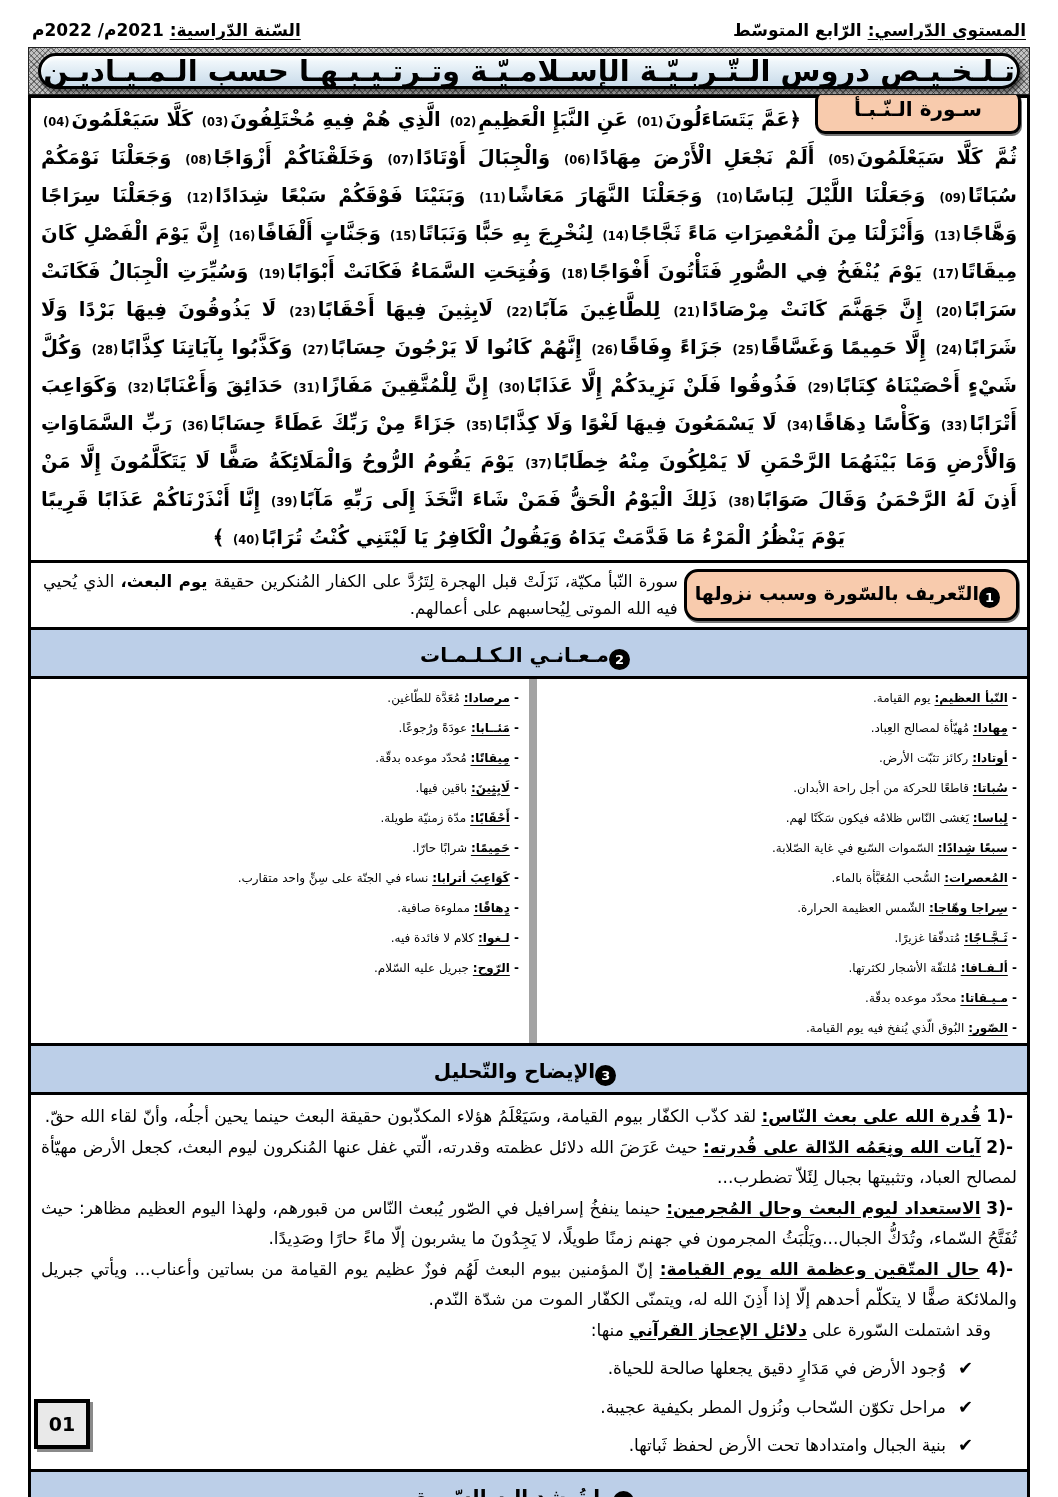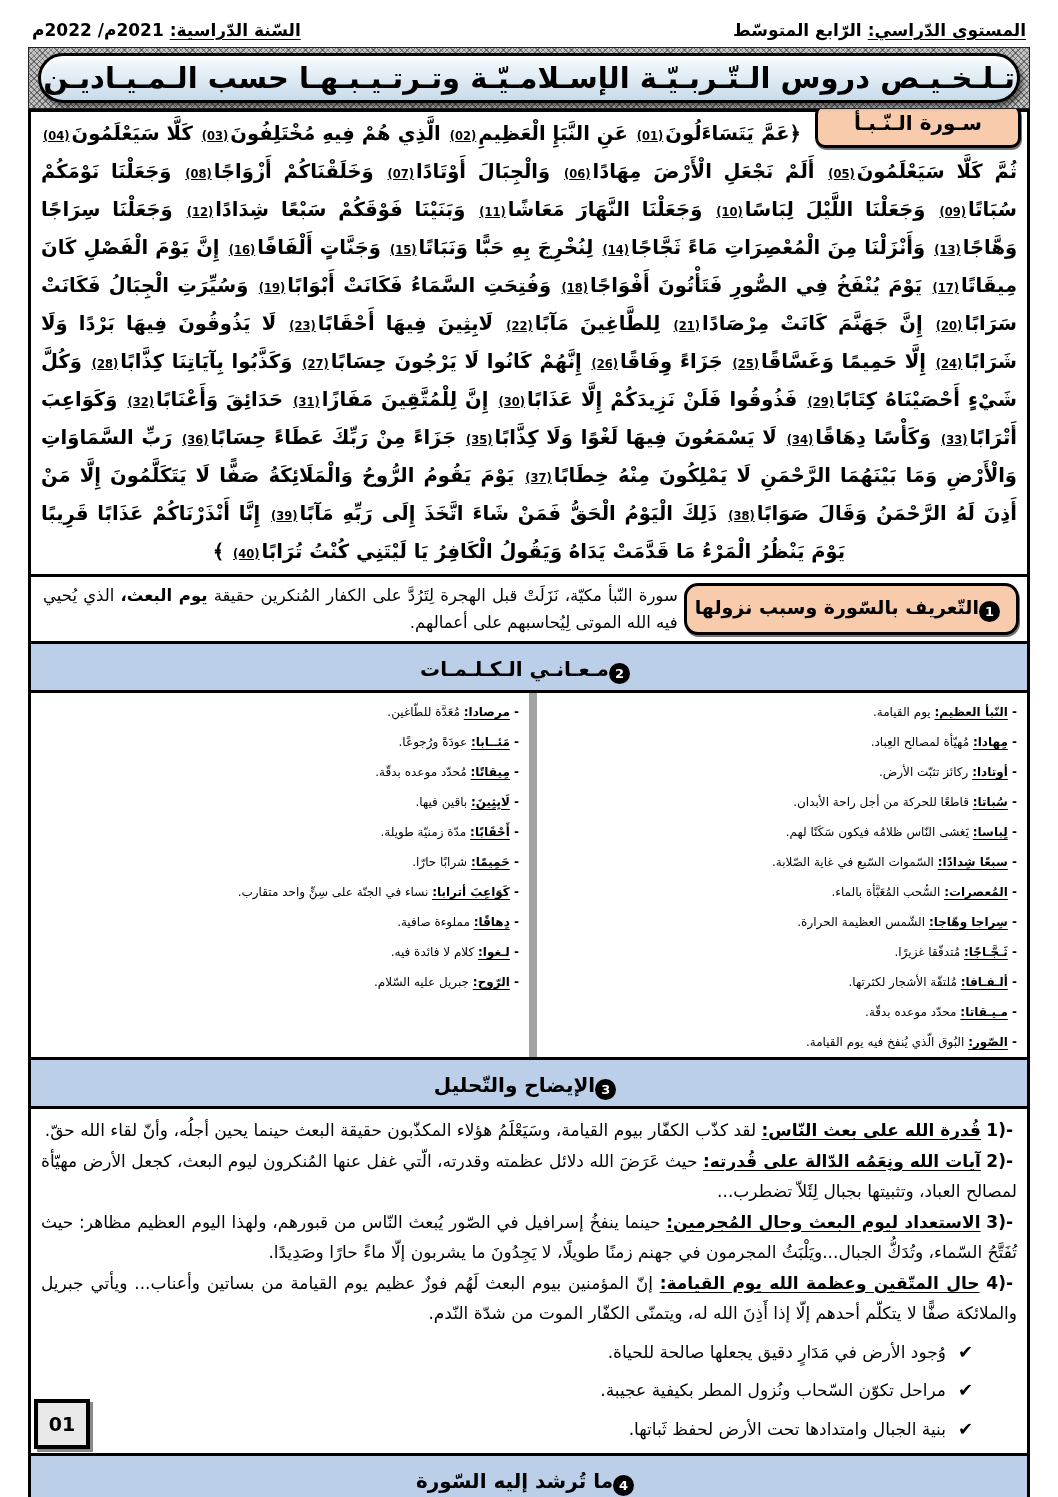--- a/index.html
+++ b/index.html
@@ -6,37 +6,37 @@
   body{width:1058px;height:1497px;position:relative;font-family:"DejaVu Sans","Liberation Sans",sans-serif;color:#000;}
   .page{position:absolute;inset:0;padding:20px 28px 0 28px;box-sizing:border-box;}
   .u{text-decoration:underline;text-underline-offset:3px;}
   .ltr{direction:ltr;unicode-bidi:embed;}
 
   
   .top-header{display:flex;justify-content:space-between;align-items:flex-end;font-size:17px;font-weight:bold;margin-bottom:7px;padding:0 4px;}
   .hdr-pair{white-space:nowrap;}
 
   
-  .band{position:relative;height:62px;background:
+  .band{position:relative;height:48px;background:
       repeating-linear-gradient(45deg, rgba(0,0,0,.38) 0 1px, transparent 1px 4px),
       repeating-linear-gradient(-45deg, rgba(0,0,0,.38) 0 1px, transparent 1px 4px),
       #c2c2c2;
       border:1px solid #222;box-sizing:border-box;}
   .pill{position:absolute;top:5px;bottom:5px;left:9px;right:9px;border:3px solid #000;border-radius:34px;
       background:linear-gradient(180deg,#f8fcfe 0%,#e2edf5 45%,#c9dbea 100%);
       display:flex;align-items:center;justify-content:center;
       font-size:29px;font-weight:bold;letter-spacing:.5px;
       box-shadow:inset 0 3px 3px #ffffff,3px 4px 4px rgba(0,0,0,.5);}
 
   
   .qbox{border:3px solid #000;padding:4px 10px 2px;min-height:330px;box-sizing:border-box;background:#fff;}
   .surah-tab{float:right;margin:-12px -4px 2px 14px;background:#f8cbad;border:3px solid #000;border-radius:10px;
       padding:4px 36px 10px;font-size:20px;font-weight:bold;letter-spacing:1px;box-shadow:1px 2px 0 rgba(0,0,0,.55);}
   .quran{font-size:19.5px;font-weight:bold;line-height:36px;text-align:justify;text-align-last:center;}
-  .vn{font-size:11.5px;font-weight:bold;margin:0 2px;text-decoration:underline;}
+  .vn{font-size:11.5px;font-weight:bold;margin:0 2px;}
 
   
   .s1box{border:3px solid #000;margin-top:-3px;padding:5px 8px;display:flex;align-items:center;gap:6px;box-sizing:border-box;background:#fff;}
   .s1tab{flex:0 0 auto;background:#f8cbad;border:3px solid #000;border-radius:14px;padding:10px 8px;font-size:19px;font-weight:bold;box-shadow:1px 2px 0 rgba(0,0,0,.55);}
   .s1text{font-size:16.5px;line-height:27px;padding-left:4px;text-align:justify;}
 
   
   .bar{margin-top:-3px;border:3px solid #000;background:#bccfe8;text-align:center;font-size:20px;font-weight:bold;padding:13px 0 6px;box-sizing:border-box;}
   .badge{display:inline-block;width:21px;height:21px;line-height:21px;border-radius:50%;background:#000;color:#fff;
       font-size:13px;font-weight:bold;text-align:center;vertical-align:-2px;margin-inline-end:8px;direction:ltr;}
@@ -120,20 +120,21 @@
 
   <div class="bar"><span class="badge">3</span><span>الإيضاح والتّحليل</span></div>
 
   <div class="abox">
     <div>
         <p class="a-item"><span class="a-num ltr">1)-</span> <b class="a-lead u">قُدرة الله على بعث النّاس:</b><span> لقد كذّب الكفّار بيوم القيامة، وسَيَعْلَمُ هؤلاء المكذّبون حقيقة البعث حينما يحين أجلُه، وأنّ لقاء الله حقّ.</span></p>
         <p class="a-item"><span class="a-num ltr">2)-</span> <b class="a-lead u">آيات الله ونِعَمُه الدّالة على قُدرته:</b><span> حيث عَرَضَ الله دلائل عظمته وقدرته، الّتي غفل عنها المُنكرون ليوم البعث، كجعل الأرض مهيّأة لمصالح العباد، وتثبيتها بجبال لِئَلاّ تضطرب...</span></p>
         <p class="a-item"><span class="a-num ltr">3)-</span> <b class="a-lead u">الاستعداد ليوم البعث وحال المُجرمين:</b><span> حينما ينفخُ إسرافيل في الصّور يُبعث النّاس من قبورهم، ولهذا اليوم العظيم مظاهر: حيث تُفَتَّحُ السّماء، وتُدَكُّ الجبال...ويَلْبَثُ المجرمون في جهنم زمنًا طويلًا، لا يَجِدُونَ ما يشربون إلّا ماءً حارًا وصَدِيدًا.</span></p>
         <p class="a-item"><span class="a-num ltr">4)-</span> <b class="a-lead u">حال المتّقين وعظمة الله يوم القيامة:</b><span> إنّ المؤمنين بيوم البعث لَهُم فوزٌ عظيم يوم القيامة من بساتين وأعناب... ويأتي جبريل والملائكة صفًّا لا يتكلّم أحدهم إلّا إذا أَذِنَ الله له، ويتمنّى الكفّار الموت من شدّة النّدم.</span></p>
       </div>
+    <div class="ev-intro"><span>وقد اشتملت السّورة على </span><b class="u">دلائل الإعجاز القرآني</b><span> منها:</span></div>
     <div>
         <div class="ev-item"><span class="ev-check">✔</span><span>وُجود الأرض في مَدَارٍ دقيق يجعلها صالحة للحياة.</span></div>
         <div class="ev-item"><span class="ev-check">✔</span><span>مراحل تكوّن السّحاب ونُزول المطر بكيفية عجيبة.</span></div>
         <div class="ev-item"><span class="ev-check">✔</span><span>بنية الجبال وامتدادها تحت الأرض لحفظ ثَباتها.</span></div>
       </div>
   </div>
 
   <div class="bar"><span class="badge">4</span><span>ما تُرشد إليه السّورة</span></div>
 
   <div class="gbox"></div>

